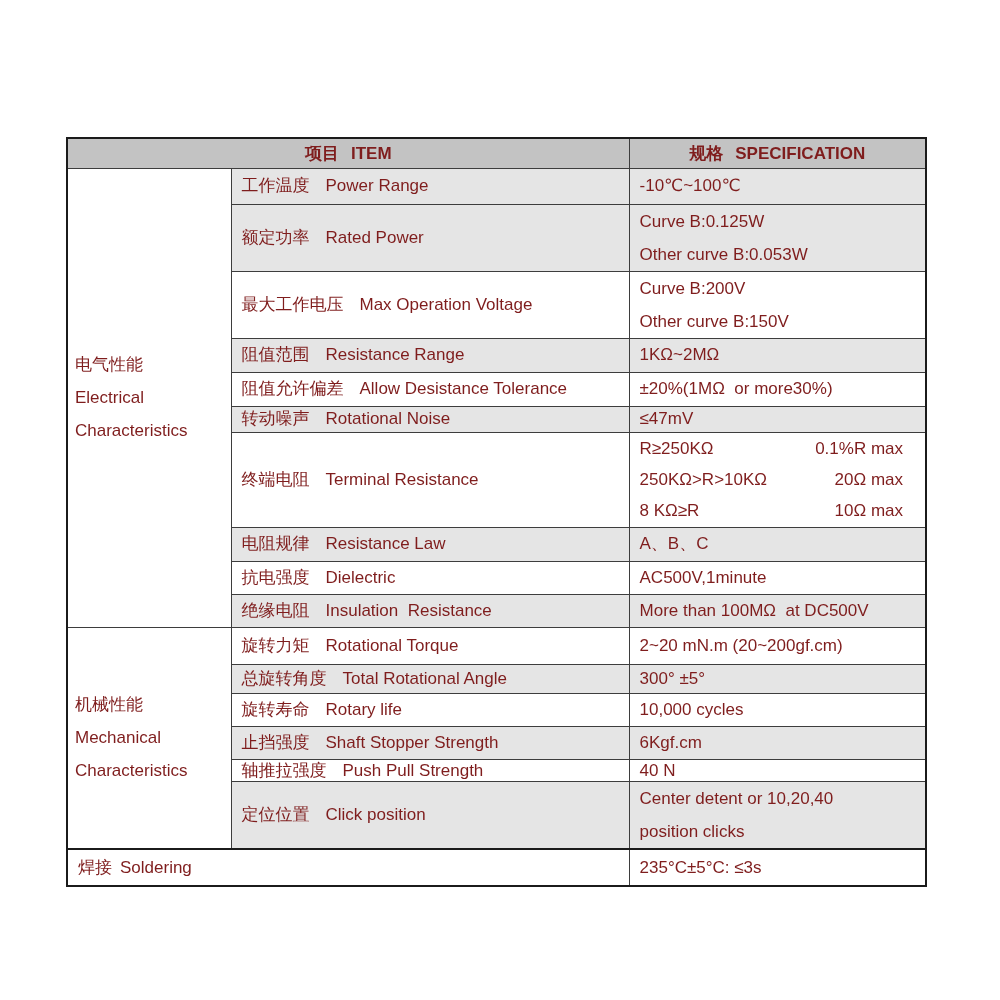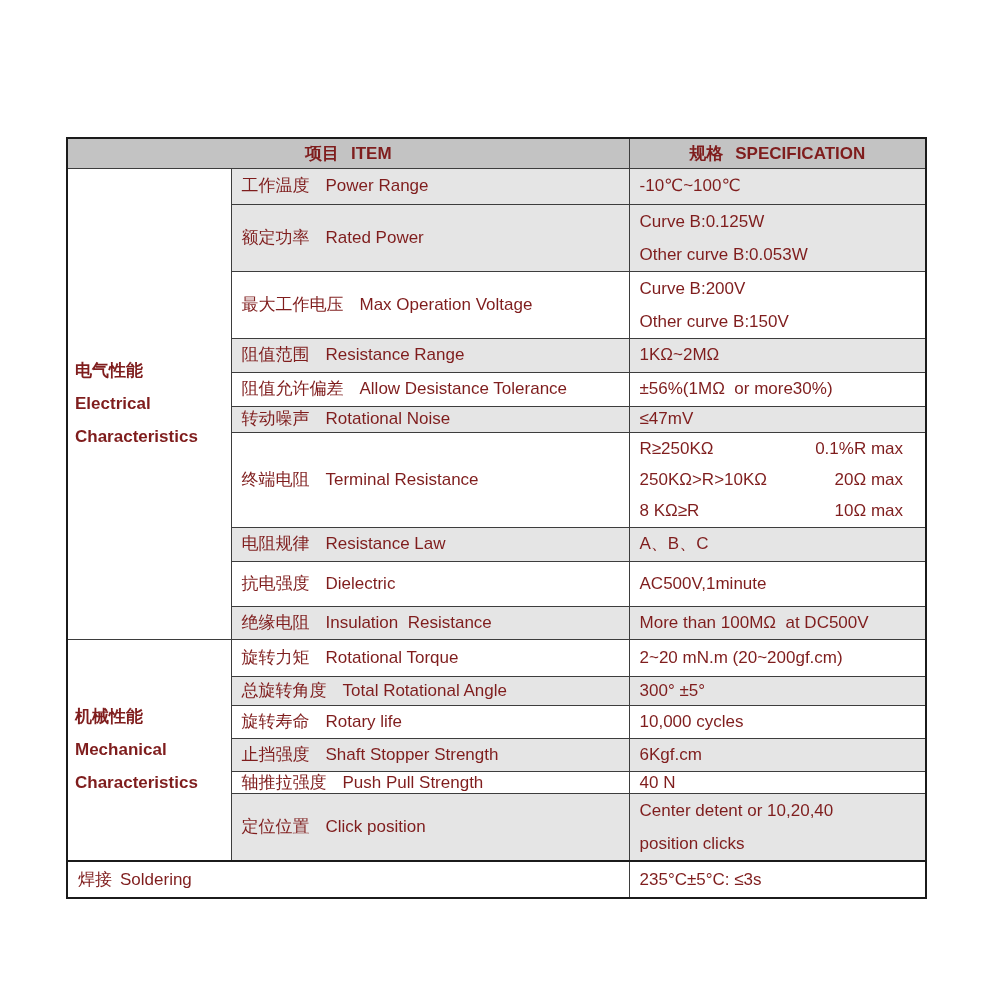--- a/index.html
+++ b/index.html
@@ -37,21 +37,21 @@
     font-weight: bold;
     text-align: center;
     border-bottom: 2px solid #1b1b1b;
   }
   th.hdr .zh { margin-right: 12px; }
   td.item, td.spec { text-align: left; padding-left: 10px; }
   td.item .zh { margin-right: 16px; white-space: pre-wrap; }
   td.item .en, td.spec span, td.spec div { white-space: pre-wrap; }
   td.group {
     background: #ffffff;
-    font-weight: bold;
+    font-weight: normal;
     padding-left: 7px;
     font-size: 17px;
   }
   td.group div { line-height: 33px; white-space: pre-wrap; }
   .shaded { background: #e5e5e5; }
   td.spec.ml2 div { line-height: 33px; }
   td.spec.ml3 { padding-right: 0; margin-top: 36px; }
   td.spec.ml3 .line {
     display: flex;
     justify-content: space-between;
@@ -122,21 +122,21 @@
       <td class="spec shaded">
         <span>1KΩ~2MΩ</span>
       </td>
     </tr>
 
     <tr style="height:34px">
       <td class="item">
         <span class="zh">阻值允许偏差</span><span class="en">Allow Desistance Tolerance</span>
       </td>
       <td class="spec">
-        <span>±56%(1MΩ  or more30%)</span>
+        <span>±20%(1MΩ  or more30%)</span>
       </td>
     </tr>
 
     <tr style="height:26px">
       <td class="item shaded">
         <span class="zh">转动噪声</span><span class="en">Rotational Noise</span>
       </td>
       <td class="spec shaded">
         <span>≤47mV</span>
       </td>
@@ -164,21 +164,21 @@
 
     <tr style="height:34px">
       <td class="item shaded">
         <span class="zh">电阻规律</span><span class="en">Resistance Law</span>
       </td>
       <td class="spec shaded">
         <span>A、B、C</span>
       </td>
     </tr>
 
-    <tr style="height:45px">
+    <tr style="height:33px">
       <td class="item">
         <span class="zh">抗电强度</span><span class="en">Dielectric</span>
       </td>
       <td class="spec">
         <span>AC500V,1minute</span>
       </td>
     </tr>
 
     <tr style="height:33px">
       <td class="item shaded">

